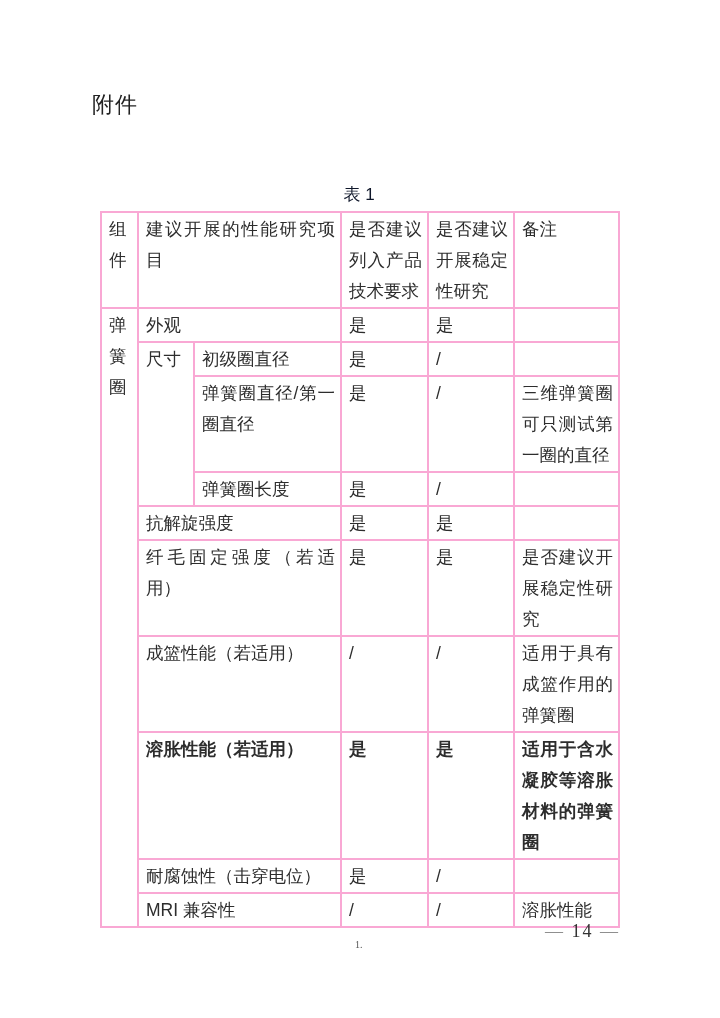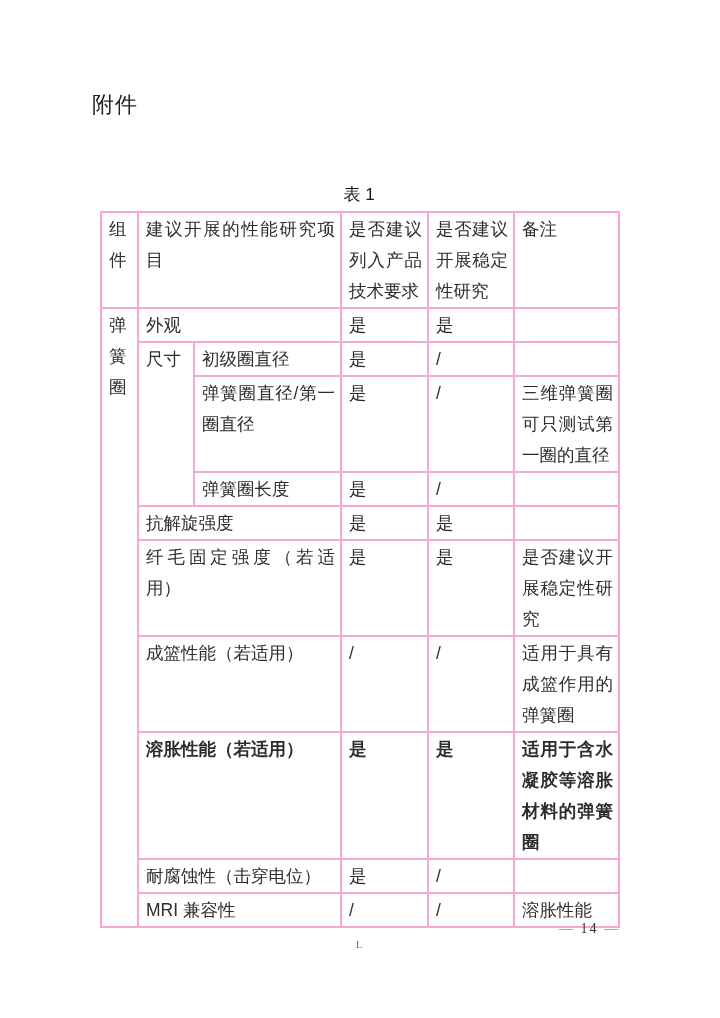--- a/index.html
+++ b/index.html
@@ -49,21 +49,21 @@
   tr.h33  { height: 33px; }
   tr.h31  { height: 31px; margin-top: 11px; }
   tr.h34  { height: 34px; margin-top: 16px; }
   tr.h95  { height: 95px; }
   tr.h126 { height: 126px; font-weight: bold; }
   tr.h30  { height: 30px; }
   .page-number {
     position: absolute;
     top: 921px; right: 100px;
     font-family: "Liberation Serif", "DejaVu Serif", serif;
-    font-size: 14px;
+    font-size: 18px;
     color: #333333;
     letter-spacing: 2px;
     white-space: nowrap;
   }
   .page-number .dash { color: #8a8a8a; }
   .footer-mark {
     position: absolute;
     left: 355px; top: 939px;
     font-family: "Liberation Serif", "DejaVu Serif", serif;
     font-size: 10px;

